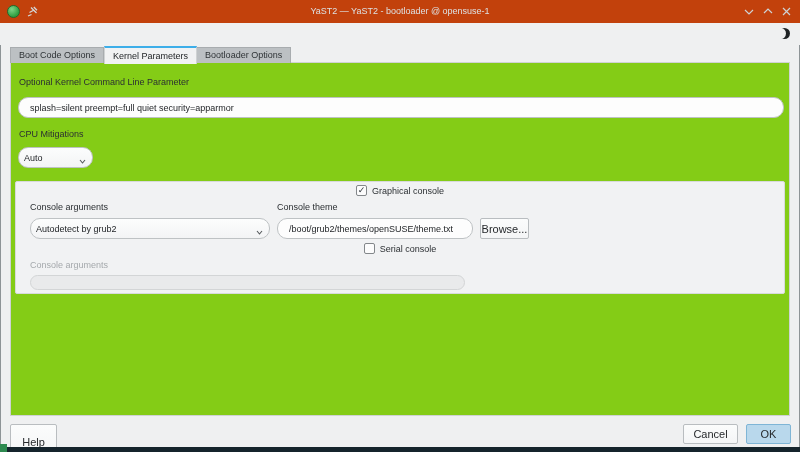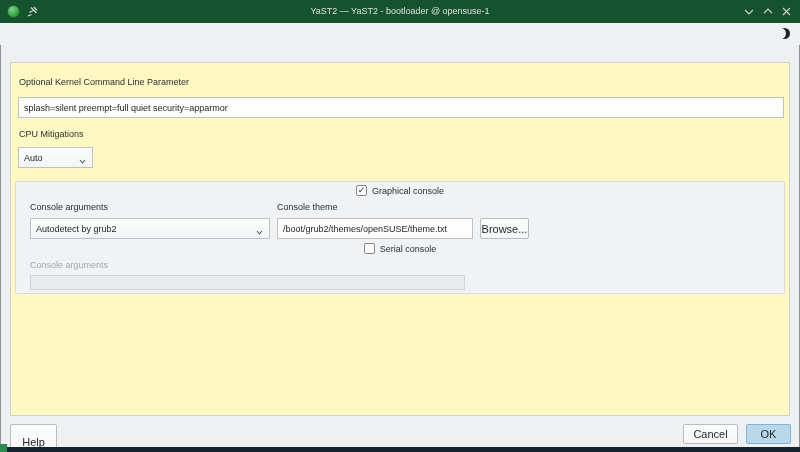--- a/index.html
+++ b/index.html
@@ -6,21 +6,21 @@
   html,body { width:800px; height:452px; overflow:hidden; background:#2b2e31; }
   body { font-family:"Liberation Sans", sans-serif; }
   .window {
     position:relative; width:800px; height:452px; background:#eff0f1;
     box-shadow: inset 1px 0 0 #8e9497, inset -1px 0 0 #8e9497;
     font-size:9px; color:#26292c;
   }
   
   .titlebar {
     position:absolute; left:0; top:0; width:800px; height:23px;
-    background:#14532d; display:flex; align-items:center;
+    background:#c2410c; display:flex; align-items:center;
   }
   .app-logo {
     position:absolute; left:7px; top:5px; width:13px; height:13px; border-radius:50%;
     background: radial-gradient(circle at 35% 30%, #7ed487, #2f9e41 70%);
     border:1px solid #1f6b2d;
   }
   .pin-icon { position:absolute; left:27px; top:6px; width:11px; height:11px; }
   .title-text {
     position:absolute; left:0; right:0; top:0; height:23px; line-height:23px;
     text-align:center; color:#dde0e2; font-size:9px;
@@ -42,30 +42,30 @@
   }
   .tab + .tab { border-left:none; }
   .tab.active {
     height:18px; line-height:16px; background:#f1f2f3; color:#232629;
     border:1px solid #cfd2d3; border-bottom:none; border-top:2px solid #3daee9;
     margin-bottom:-1px;
   }
   
   .panel {
     position:absolute; left:10px; top:62px; width:780px; height:354px;
-    background:#fef9c3; border:1px solid #cfd2d3; z-index:1;
+    background:#84cc16; border:1px solid #cfd2d3; z-index:1;
   }
   .form-label { position:absolute; font-size:9px; color:#2b2f32; white-space:nowrap; }
   .text-input {
-    position:absolute; background:#fdfdfd; border:1px solid #bec2c4; border-radius:0;
-    font-family:"Liberation Sans", sans-serif; font-size:9px; color:#232629; padding:0 5px;
+    position:absolute; background:#fdfdfd; border:1px solid #bec2c4; border-radius:10px;
+    font-family:"Liberation Sans", sans-serif; font-size:9px; color:#232629; padding:0 11px;
   }
   .select {
     position:absolute; background:linear-gradient(#fcfdfd,#f3f4f5);
-    border:1px solid #bec2c4; border-radius:0; display:flex; align-items:center;
+    border:1px solid #bec2c4; border-radius:10px; display:flex; align-items:center;
     font-size:9px; color:#232629; padding:0 5px; cursor:default;
   }
   .select .chev { position:absolute; right:6px; top:50%; margin-top:-2px; }
   .groupbox {
     position:absolute; left:4px; top:118px; width:770px; height:113px;
     border:1px solid #d8dadb; border-radius:2px; background:#f1f2f3;
   }
   .check-row { position:absolute; left:0; right:0; display:flex; justify-content:center; align-items:center; gap:5px; }
   .checkbox {
     width:11px; height:11px; border:1px solid #83878a; border-radius:2px; background:#fcfcfc;
@@ -119,20 +119,25 @@
     </span>
   </div>
 
   <div class="header-row">
     <span class="moon-icon">
       <span class="full"></span>
         <span class="bite"></span>
     </span>
   </div>
 
+  <div class="tabbar">
+    <div class="tab">Boot Code Options</div>
+    <div class="tab active">Kernel Parameters</div>
+    <div class="tab">Bootloader Options</div>
+  </div>
 
   <div class="panel">
 
     <span class="form-label" style="left:8px; top:14px;">Optional Kernel Command Line Parameter</span>
     <input class="text-input" style="left: 7px; top: 34px; width: 766px; height: 21px;" value="splash=silent preempt=full quiet security=apparmor">
 
     <span class="form-label" style="left:8px; top:66px;">CPU Mitigations</span>
     <div class="select" style="left:7px; top:84px; width:75px; height:21px;">
       <span>Auto</span>
       <span class="chev">

